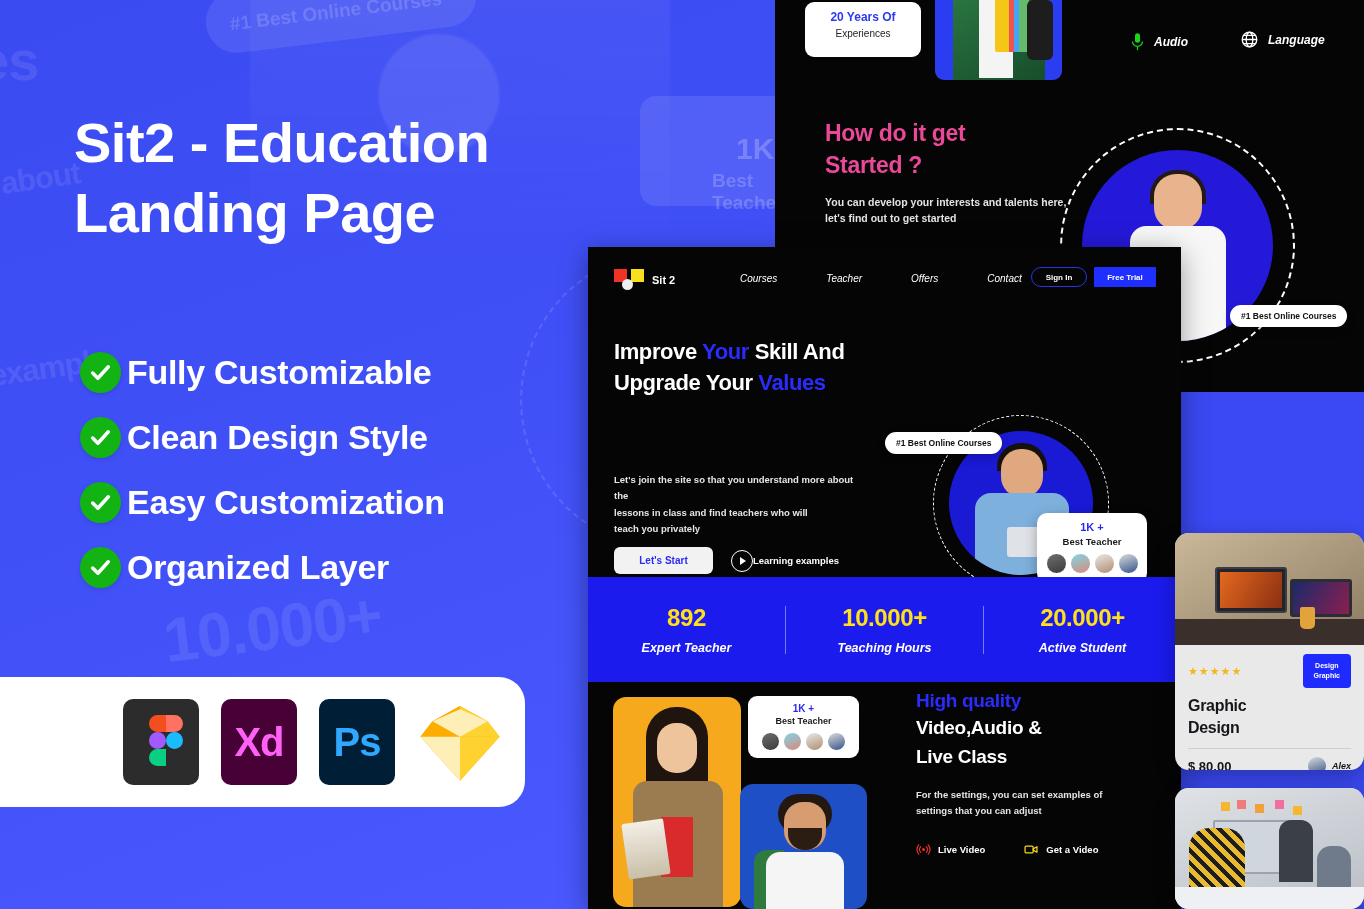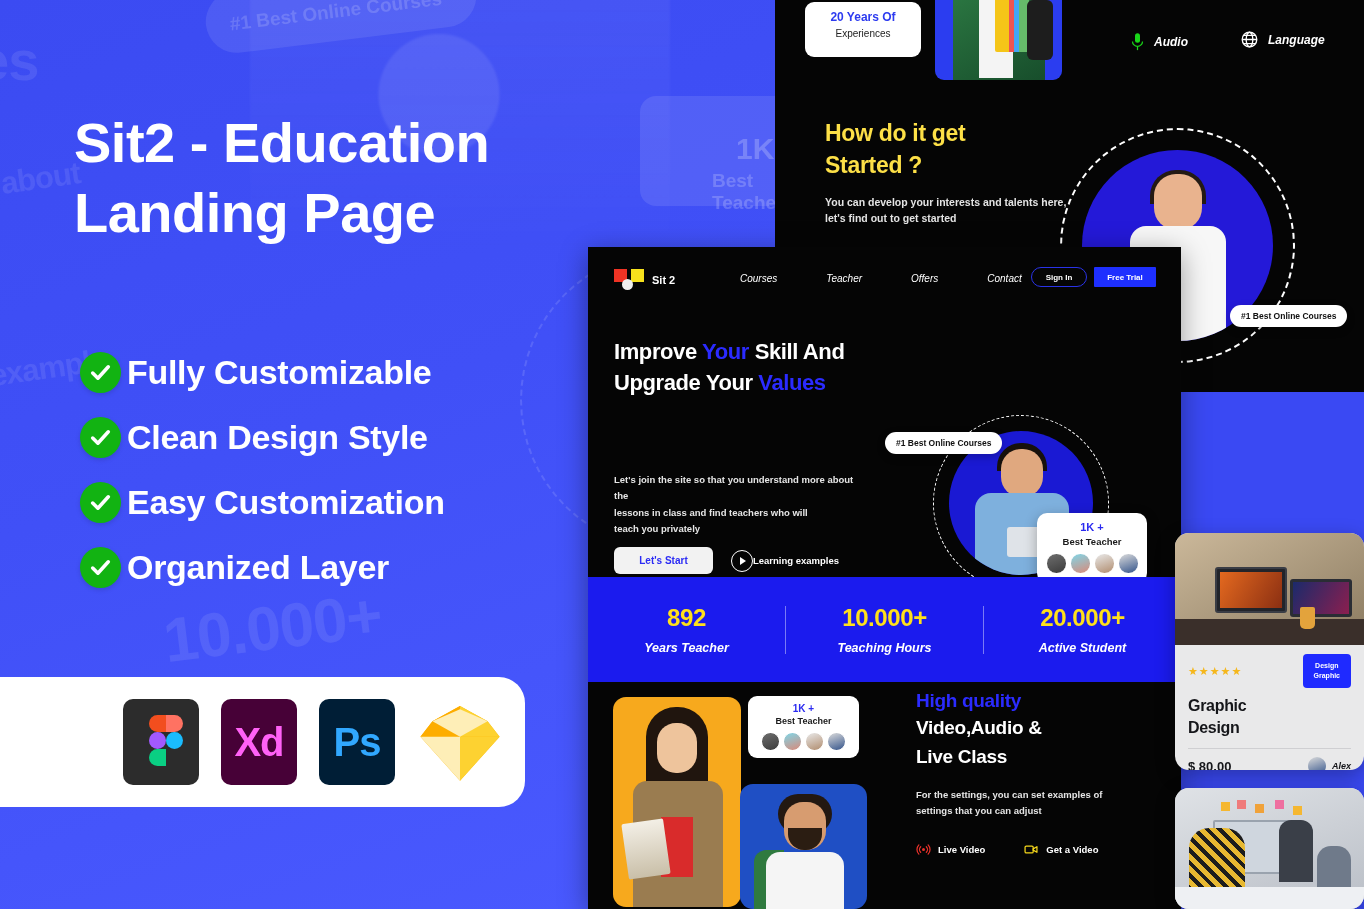--- a/index.html
+++ b/index.html
@@ -120,21 +120,21 @@
   .hero-thumb .books { position:absolute; left: 60px; top: 52px; width: 34px; height: 62px; background: linear-gradient(90deg,#f5c518 0 40%, #ef5350 40% 55%, #42a5f5 55% 72%, #66bb6a 72% 100%); border-radius: 2px; }
   .hero-thumb .bag { position:absolute; left: 92px; top: 62px; width: 26px; height: 60px; background: #1d1d1d; border-radius: 6px; }
 
   .mock-top .mic-row { position: absolute; left: 355px; top: 32px; display:flex; align-items:center; gap:9px; }
   .mock-top .lang-row { position: absolute; left: 465px; top: 30px; display:flex; align-items:center; gap:9px; }
   .ic-label { color:#fff; font-size: 12px; font-weight: 800; font-style: italic; }
   .mic-ic svg { width: 15px; height: 20px; display:block; }
   .globe-ic svg { width: 19px; height: 19px; display:block; }
 
   .mt-title {
-    position: absolute; left: 50px; top: 118px; color: #fde047;
+    position: absolute; left: 50px; top: 118px; color: #ec4899;
     font-size: 23px; font-weight: 800; line-height: 1.38; letter-spacing: -.3px;
   }
   .mt-sub {
     position: absolute; left: 50px; top: 194px; color: #e3e3e3;
     font-size: 10.5px; font-weight: 600; line-height: 1.55; width: 250px;
   }
   .circ-wrap { position: absolute; left: 285px; top: 128px; width: 235px; height: 235px; }
   .circ-dash { position:absolute; inset: 0; border: 2px dashed #fff; border-radius: 50%; }
   .circ-blue { position: absolute; left: 22px; top: 22px; width: 191px; height: 191px; border-radius: 50%; background: #2419d8; overflow: hidden; }
   .circ-blue .prs { position:absolute; left: 44px; top: 24px; width: 104px; height: 170px; }
@@ -521,21 +521,21 @@
           <div class="av av2"></div>
           <div class="av av3"></div>
           <div class="av av4"></div>
         </div>
       </div>
     </div>
 
     <div class="stats">
       <div class="stat">
         <div class="num">892</div>
-        <div class="lab">Years Teacher</div>
+        <div class="lab">Expert Teacher</div>
       </div>
       <div class="divider"></div>
       <div class="stat">
         <div class="num">10.000+</div>
         <div class="lab">Teaching Hours</div>
       </div>
       <div class="divider"></div>
       <div class="stat">
         <div class="num">20.000+</div>
         <div class="lab">Active Student</div>

